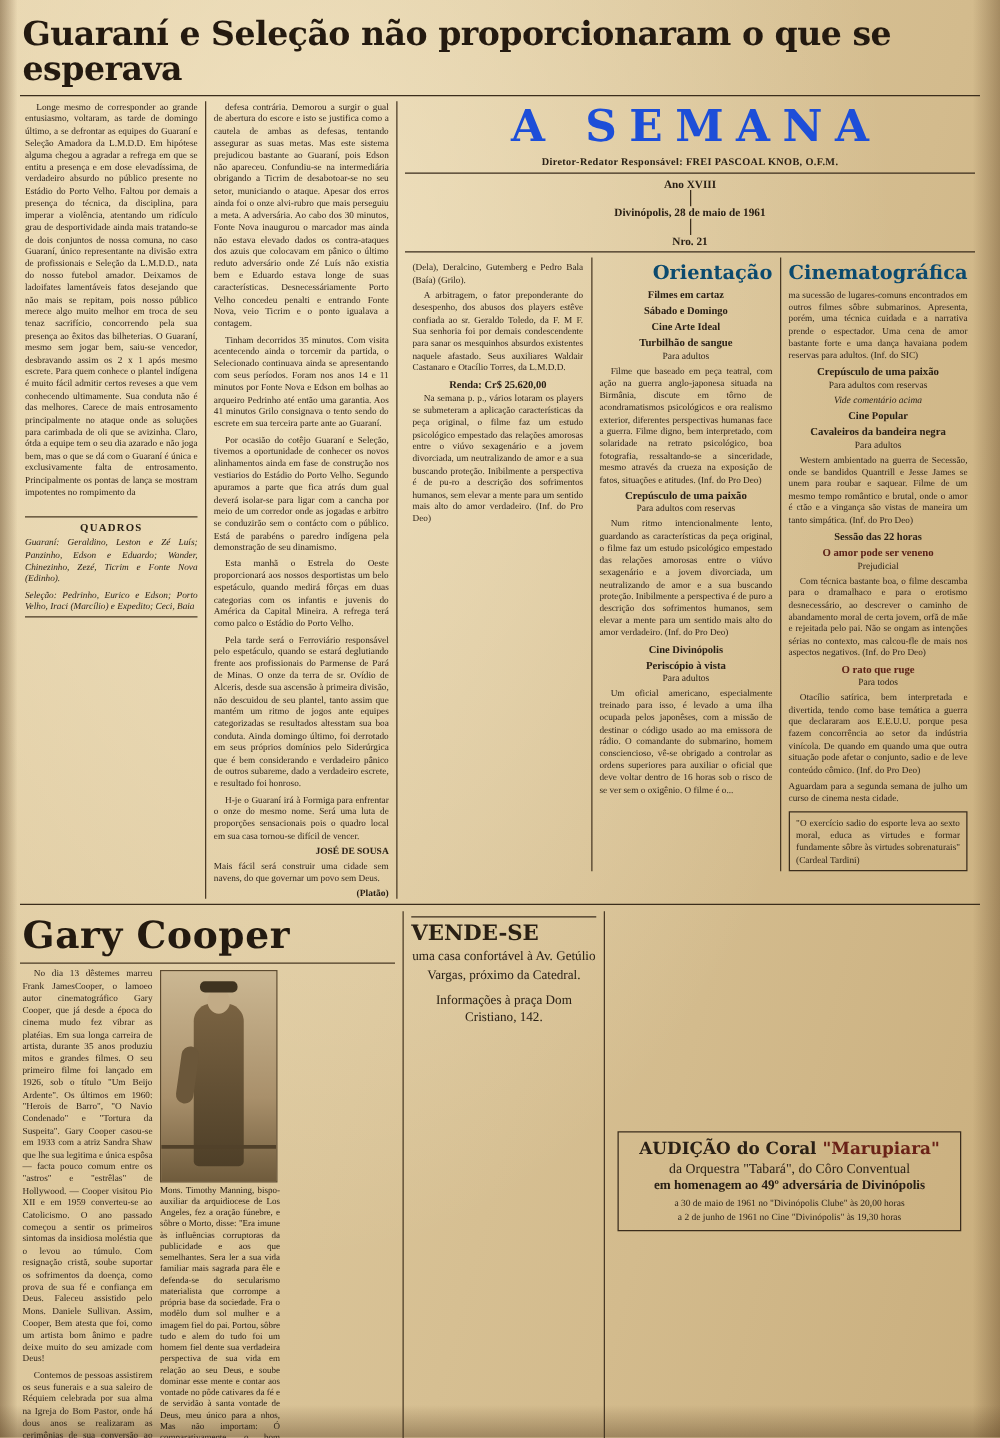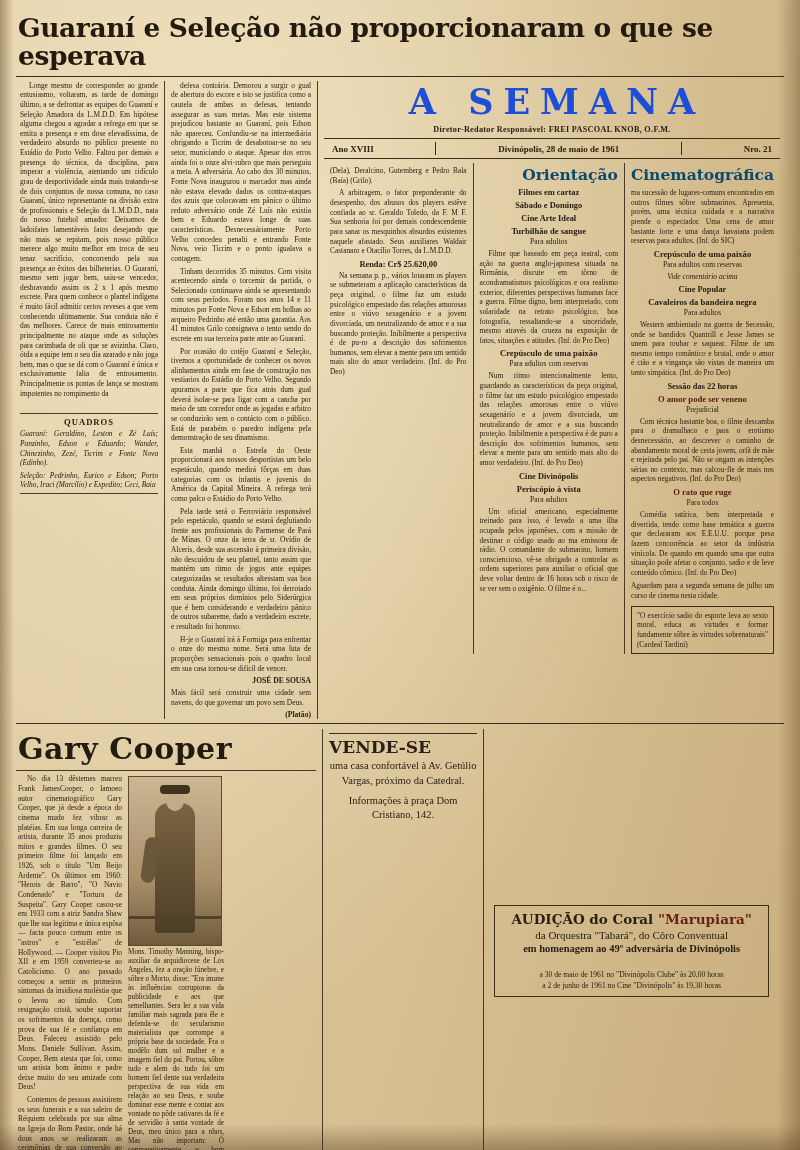--- a/index.html
+++ b/index.html
@@ -60,20 +60,21 @@
   }
   .nameplate .subtitle{
     font-size:8.2px;font-weight:bold;letter-spacing:.3px;margin-top:4px;
     font-family:"Liberation Serif", serif;
   }
   .issue-bar{
     display:flex;align-items:center;justify-content:space-between;
     font-size:9px;font-weight:bold;padding:3px 8px 3px 8px;
     border-top:1.2px solid #3b2d1c;border-bottom:1.2px solid #3b2d1c;
     margin-top:4px;
+    flex-direction:column;
   }
   .issue-bar span{white-space:nowrap;}
   .issue-bar .sep{width:1px;background:#3b2d1c;height:13px;}
 
   
   .triple{display:flex;margin-top:4px;}
   .t1{width:150px;padding:0 6px;border-right:1.2px solid #4a3a25;}
   .t2{width:152px;padding:0 6px;border-right:1.2px solid #4a3a25;}
   .t3{width:154px;padding:0 6px;}
 
@@ -135,21 +136,21 @@
   .vende-b{font-size:10.5px;line-height:1.35;text-align:center;margin-top:2px;}
 
   
   .audicao{
     border:1.6px solid #3b2d1c;margin:6px 4px 0 4px;padding:5px 6px;text-align:center;
   }
   .aud-1{font-family:"DejaVu Serif",serif;font-weight:bold;font-size:13.5px;}
   .aud-1 .red{color:#6a2217;}
   .aud-2{font-size:11px;margin-top:2px;}
   .aud-3{font-size:10.5px;font-weight:bold;margin-top:2px;}
-  .aud-4{font-size:7.6px;margin-top:16px;line-height:1.3;}
+  .aud-4{font-size:7.6px;margin-top:4px;line-height:1.3;}
 
   .quote-box{
     border:1px solid #3b2d1c;padding:4px 5px;margin-top:5px;font-size:7.4px;
     line-height:1.3;text-align:justify;
   }
   .quadros{
     border-top:1px solid #4a3a25;border-bottom:1px solid #4a3a25;
     margin:15px 0;padding:3px 0;text-align:center;
   }
   .quadros .qh{font-weight:bold;font-size:8.6px;letter-spacing:1px;margin-bottom:2px;}
@@ -269,21 +270,21 @@
           </div>
           <div class="sub-c">Sessão das 22 horas</div>
           <div class="film-t red">O amor pode ser veneno</div>
           <div class="cap-c">Prejudicial</div>
           <div class="body-txt">
             <p>Com técnica bastante boa, o filme descamba para o dramalhaco e para o erotismo desnecessário, ao descrever o caminho de abandamento moral de certa jovem, orfã de mãe e rejeitada pelo pai. Não se ongam as intenções sérias no contexto, mas calcou-fle de mais nos aspectos negativos. (Inf. do Pro Deo)</p>
           </div>
           <div class="film-t red">O rato que ruge</div>
           <div class="cap-c">Para todos</div>
           <div class="body-txt">
-            <p>Comédia satírica, bem interpretada e divertida, tendo como base temática a guerra que declararam aos E.E.U.U. porque pesa fazem concorrência ao setor da indústria vinícola. De quando em quando uma que outra situação pode afetar o conjunto, sadio e de leve conteúdo cômico. (Inf. do Pro Deo)</p>
+            <p>Otacílio satírica, bem interpretada e divertida, tendo como base temática a guerra que declararam aos E.E.U.U. porque pesa fazem concorrência ao setor da indústria vinícola. De quando em quando uma que outra situação pode afetar o conjunto, sadio e de leve conteúdo cômico. (Inf. do Pro Deo)</p>
           </div>
           <div class="body-txt" style="margin-top:4px">
             <p class="noind">Aguardam para a segunda semana de julho um curso de cinema nesta cidade.</p>
           </div>
           <div class="quote-box">"O exercício sadio do esporte leva ao sexto moral, educa as virtudes e formar fundamente sôbre às virtudes sobrenaturais" (Cardeal Tardini)</div>
         </div>
 
       </div>
     </div>
   </div>

